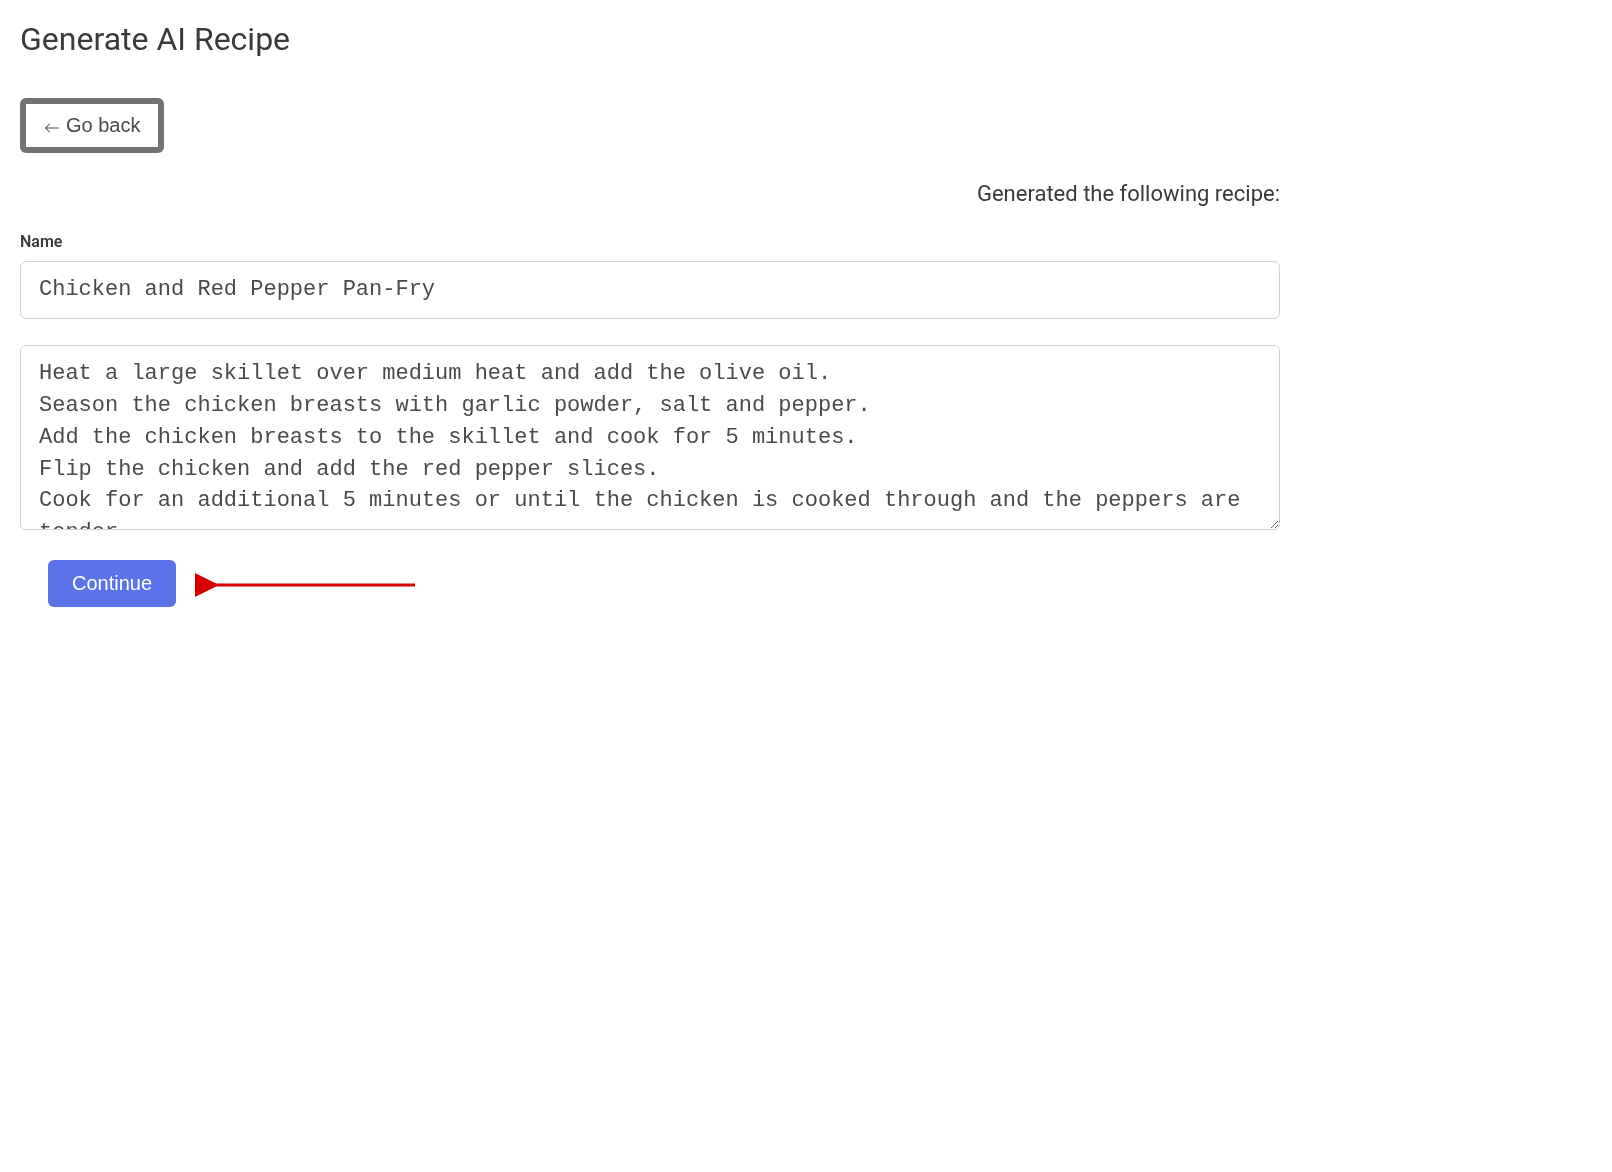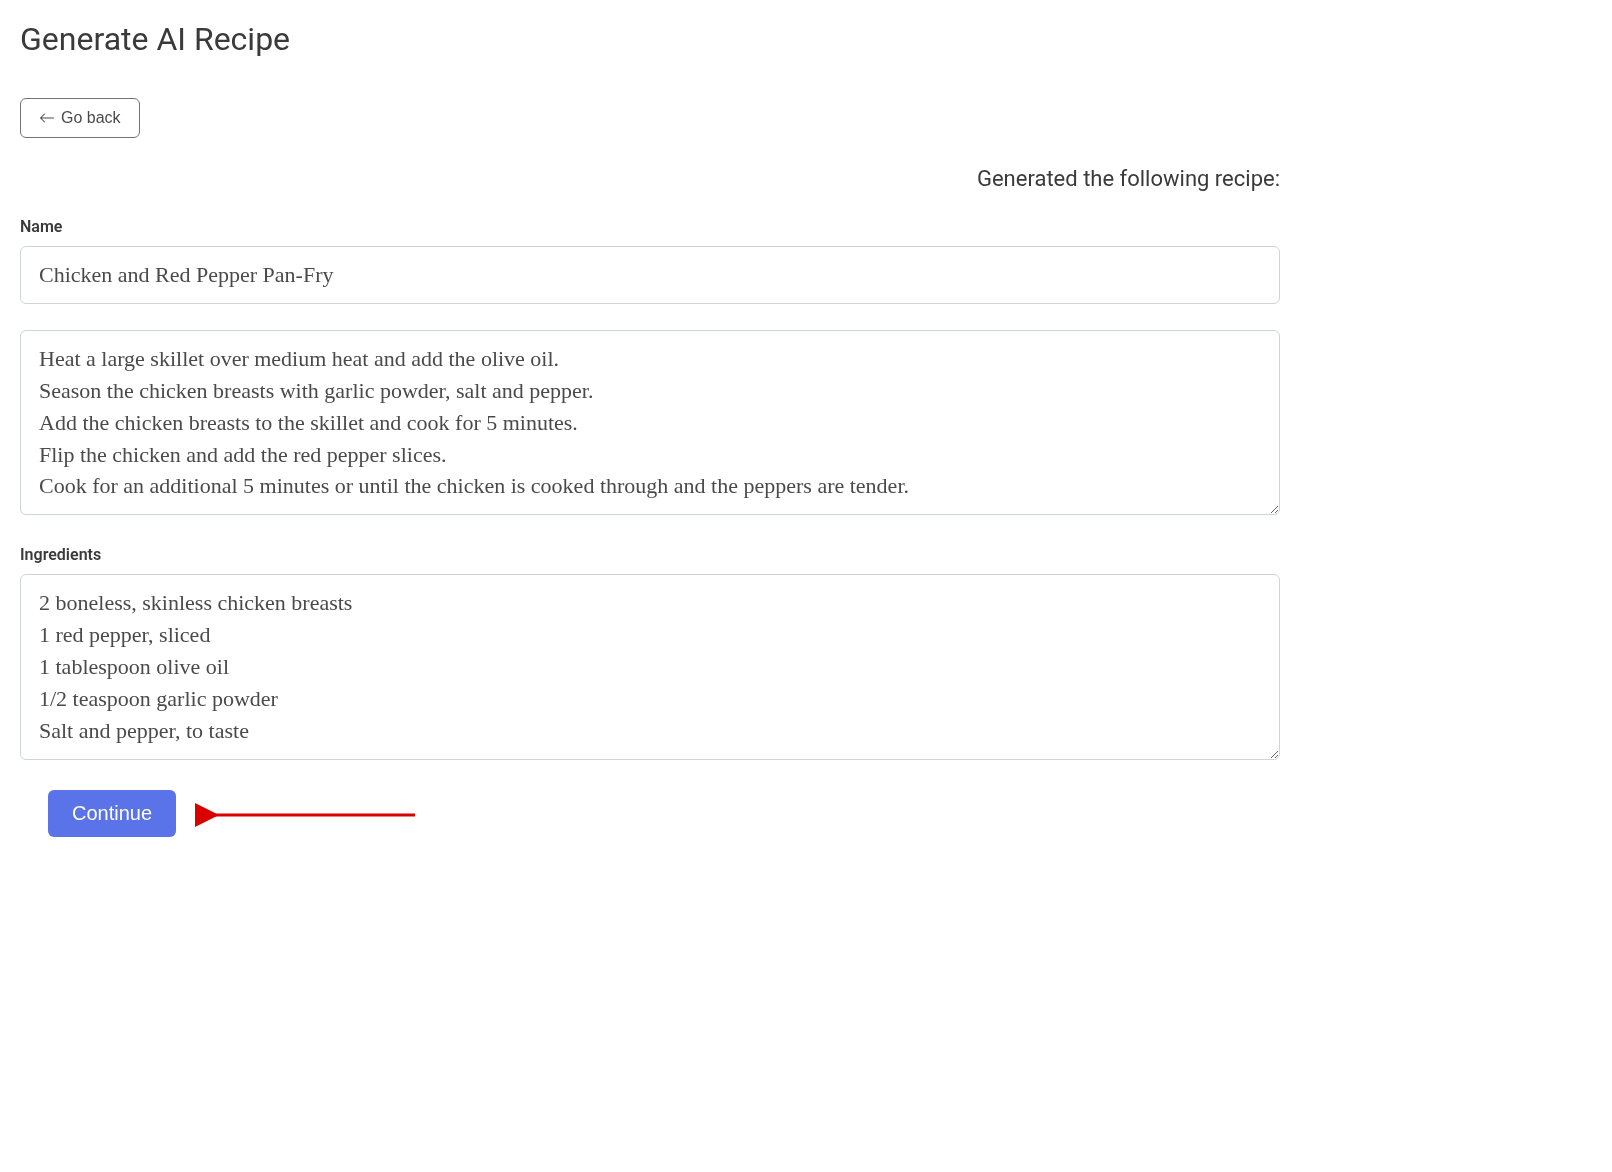--- a/index.html
+++ b/index.html
@@ -20,24 +20,24 @@
       font-size: 32px;
       font-weight: 400;
       color: #3a3a3a;
       margin-bottom: 40px;
     }
     .btn-outline {
       display: inline-flex;
       align-items: center;
       gap: 6px;
       padding: 10px 18px;
-      font-size: 16px;
+      font-size: 20px;
       color: #4a4a4a;
       background: #ffffff;
-      border: 1px solid #737373;
+      border: 6px solid #737373;
       border-radius: 6px;
       cursor: pointer;
       margin-bottom: 28px;
     }
     .arrow-left-icon {
       display: inline-block;
       width: 16px;
       height: 16px;
     }
     .arrow-left-icon svg {
@@ -58,21 +58,21 @@
       display: block;
       font-size: 16px;
       font-weight: 600;
       color: #3a3a3a;
       margin-bottom: 10px;
     }
     .form-control {
       width: 100%;
       padding: 12px 18px;
       font-size: 22px;
-      font-family: Liberation Serif, serif;
+      font-family: Liberation Mono, monospace;
       color: #4a4a4a;
       background: #ffffff;
       border: 1px solid #ced4da;
       border-radius: 6px;
       line-height: 1.45;
     }
     textarea.form-control {
       resize: vertical;
     }
     .btn-primary {
@@ -113,28 +113,20 @@
   </div>
 
   <div class="form-group">
     <textarea class="form-control" rows="5" style="">Heat a large skillet over medium heat and add the olive oil.
 Season the chicken breasts with garlic powder, salt and pepper.
 Add the chicken breasts to the skillet and cook for 5 minutes.
 Flip the chicken and add the red pepper slices.
 Cook for an additional 5 minutes or until the chicken is cooked through and the peppers are tender.</textarea>
   </div>
 
-  <div class="form-group">
-    <label class="form-label">Ingredients</label>
-    <textarea class="form-control" rows="5" style="">2 boneless, skinless chicken breasts
-1 red pepper, sliced
-1 tablespoon olive oil
-1/2 teaspoon garlic powder
-Salt and pepper, to taste</textarea>
-  </div>
 
   <div style="position: relative; padding-left: 28px;">
     <button class="btn-primary">Continue</button>
     <svg class="annotation-arrow" style="left: 175px; top: 12px; width: 230px; height: 26px;" viewBox="0 0 230 26">
       <defs>
         <marker id="arrowhead" markerWidth="10" markerHeight="10" refX="2" refY="5" orient="auto">
           <polygon points="10 0, 0 5, 10 10" fill="#d90000"></polygon>
         </marker>
       </defs>
       <line x1="220" y1="13" x2="18" y2="13" stroke="#d90000" stroke-width="3" marker-end="url(#arrowhead)"></line>

